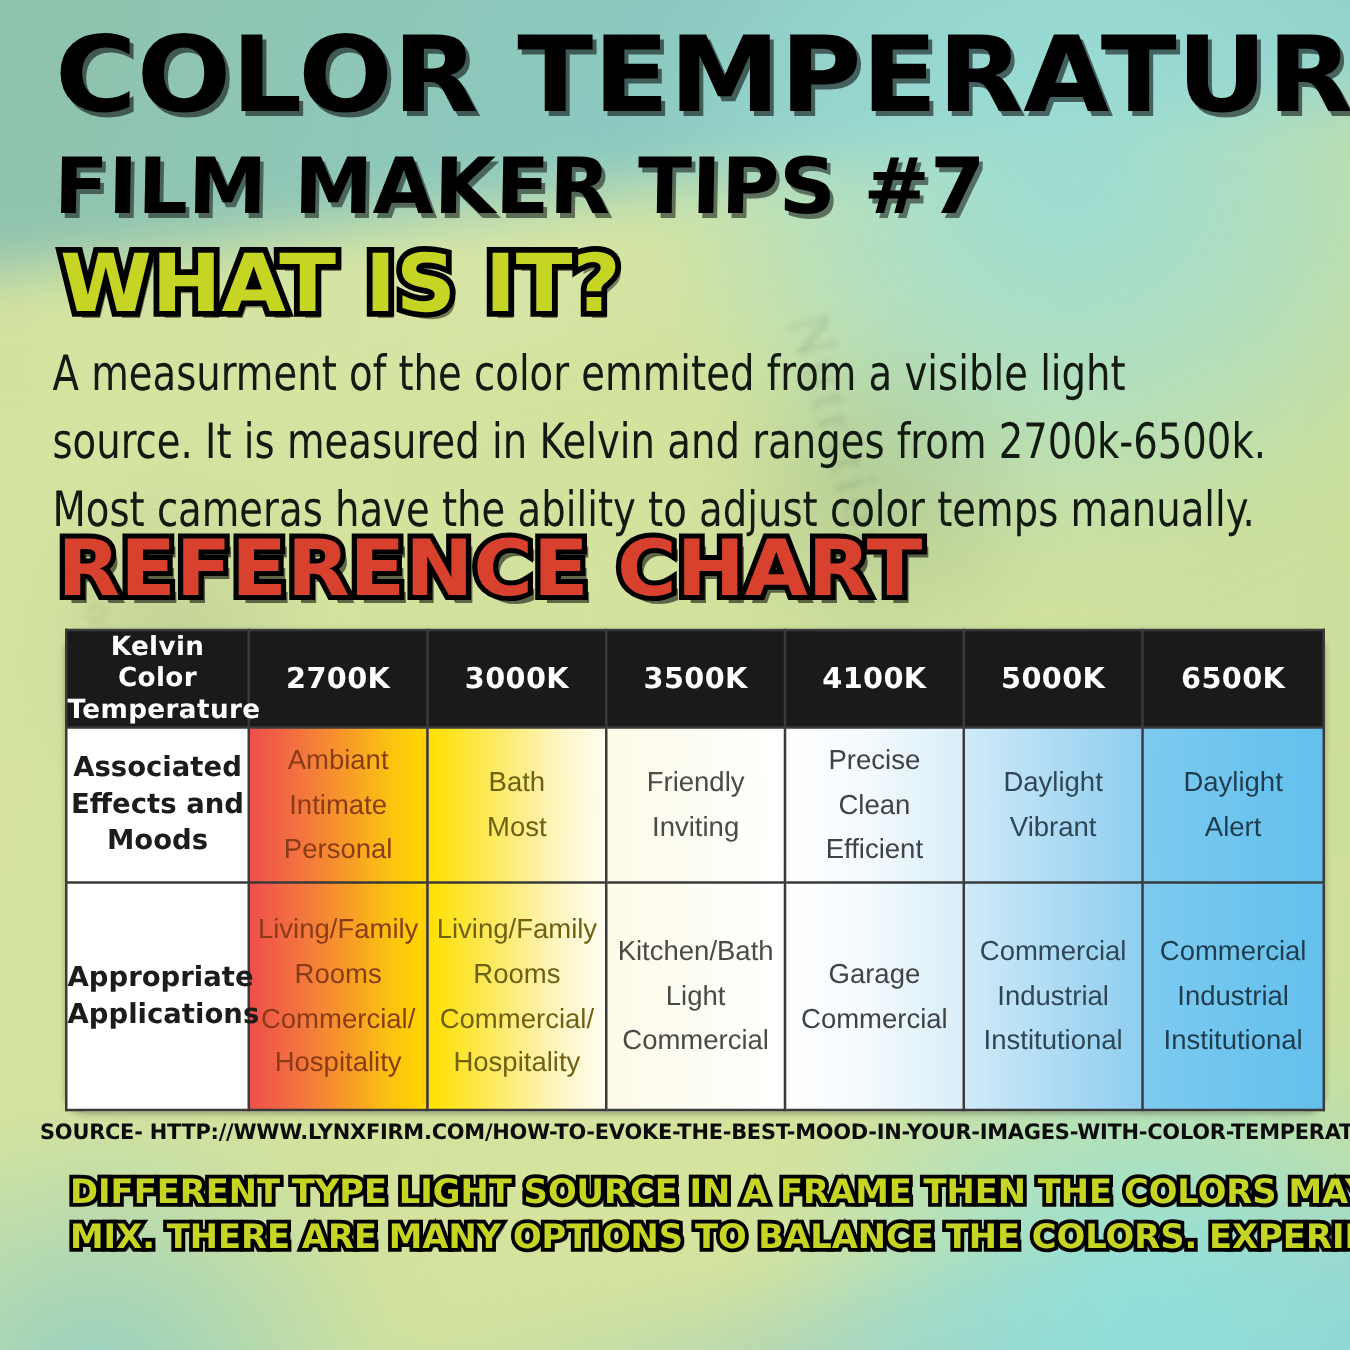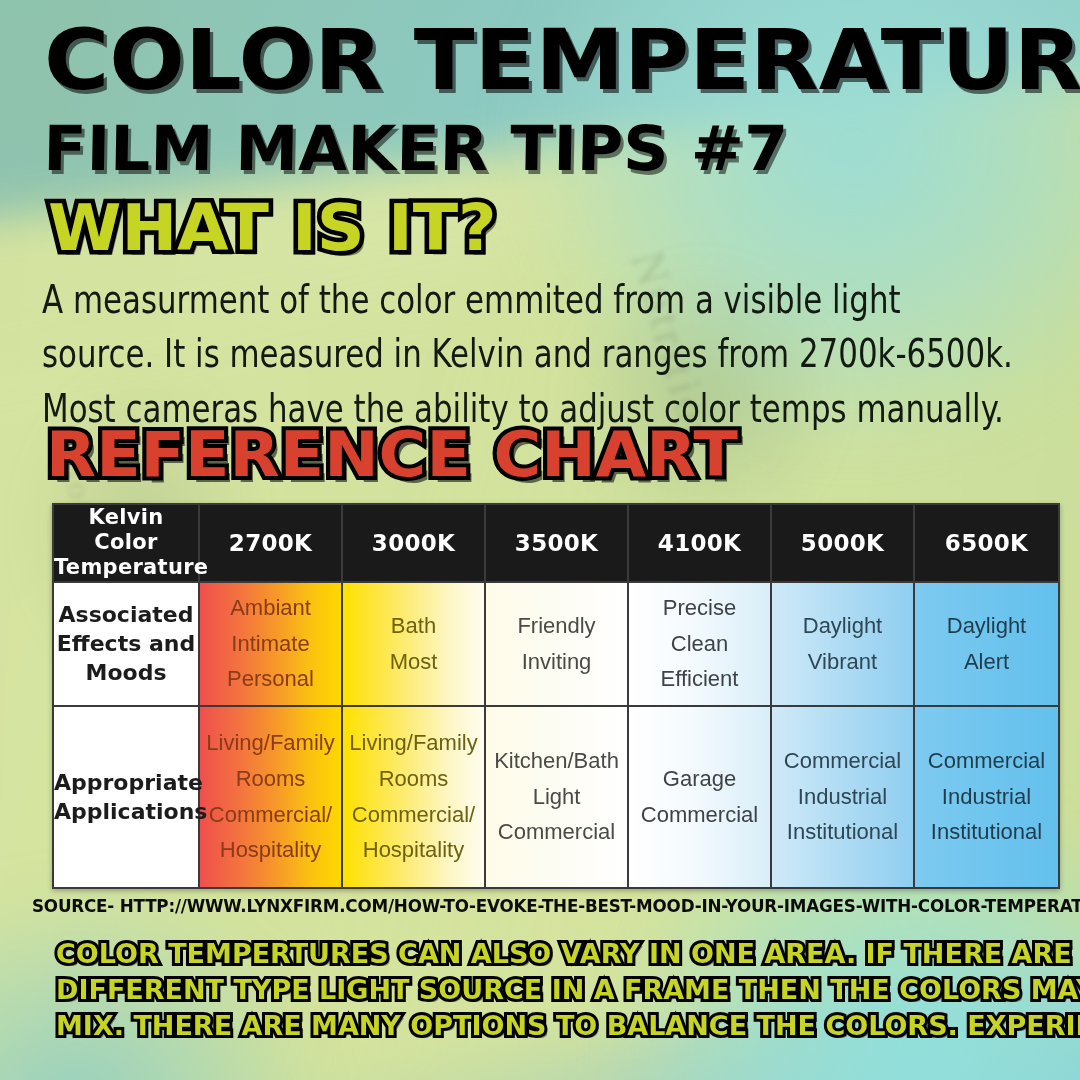--- a/index.html
+++ b/index.html
@@ -211,20 +211,21 @@
   
   #reference-table {
     position: absolute;
     left: 52px;
     top: 503px;
     width: 1006px;
     border-collapse: collapse;
     table-layout: fixed;
     background: #fff;
     box-shadow: 0 2px 5px rgba(0,0,0,.28);
+    border-radius: 16px;
   }
   #reference-table td, #reference-table th {
     border: 2px solid #3a3a3a;
     padding: 0;
     vertical-align: middle;
     text-align: center;
   }
 
   thead th {
     background: #1a1a1a;
@@ -432,19 +433,18 @@
             <span class="l">Industrial</span>
             <span class="l">Institutional</span>
           </td>
         </tr>
       </tbody>
     </table>
 
     <div id="source-line">SOURCE- HTTP://WWW.LYNXFIRM.COM/HOW-TO-EVOKE-THE-BEST-MOOD-IN-YOUR-IMAGES-WITH-COLOR-TEMPERATURE/</div>
 
     <div id="footer-note">
-      <span class="l">COLOR TEMPERTURES CAN ALSO VARY IN ONE AREA. IF THERE ARE</span>
       <span class="l">DIFFERENT TYPE LIGHT SOURCE IN A FRAME THEN THE COLORS MAY</span>
       <span class="l">MIX. THERE ARE MANY OPTIONS TO BALANCE THE COLORS. EXPERIMENT</span>
     </div>
 
   </div>
 </div>
 
 </body></html>

